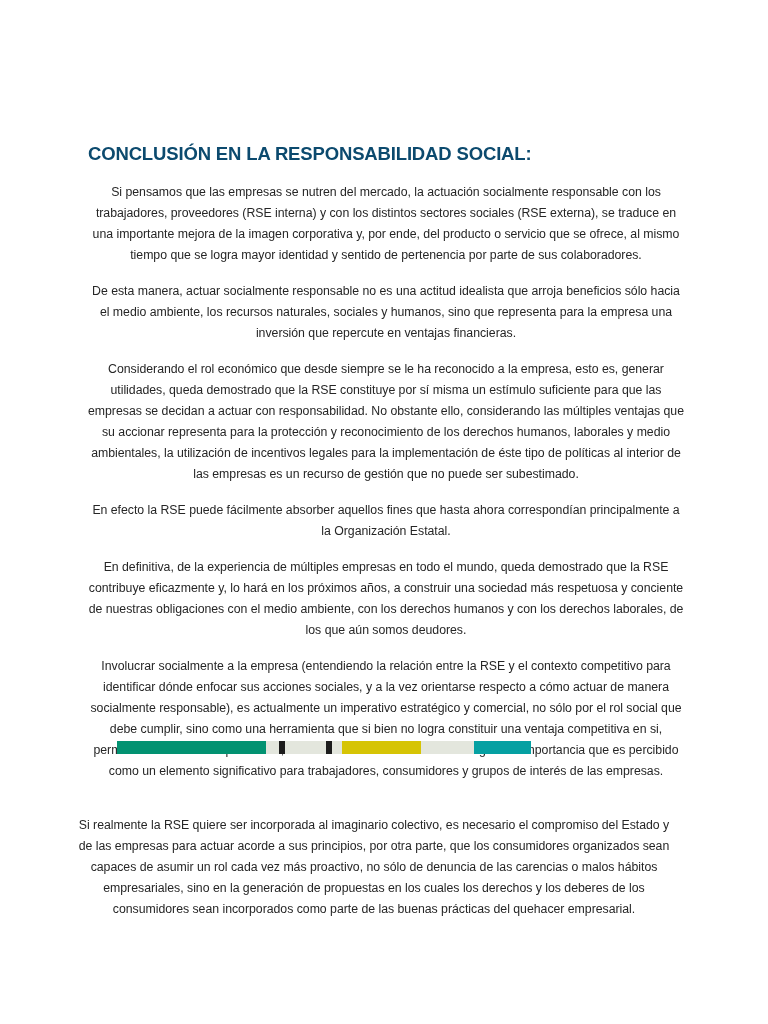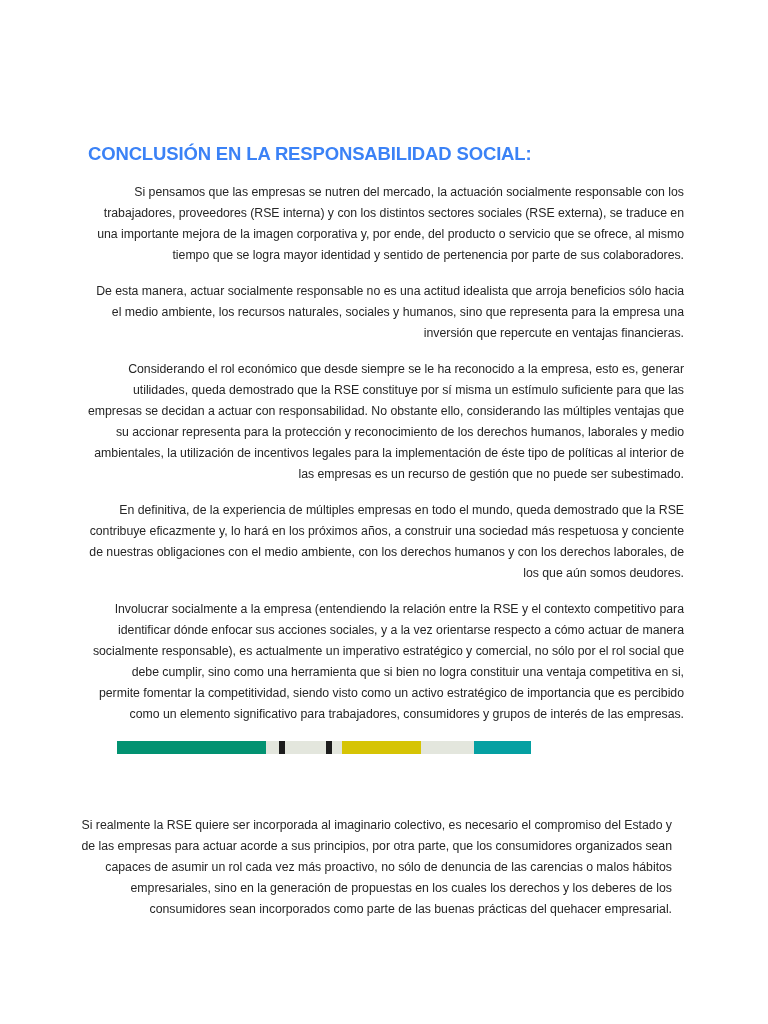--- a/index.html
+++ b/index.html
@@ -18,31 +18,31 @@
   }
   .content {
     position: absolute;
     left: 88px;
     top: 143px;
     width: 596px;
   }
   .doc-title {
     font-size: 18.5px;
     font-weight: bold;
-    color: #3b82f6;
+    color: #0c4a6e;
     letter-spacing: -0.15px;
     margin: 0 0 16px 0;
     line-height: 1.22;
   }
   .para {
     font-size: 12.3px;
     color: #262626;
     line-height: 21.0px;
     margin: 0 0 15px 0;
-    text-align: right;
+    text-align: center;
     letter-spacing: -0.02px;
   }
   .para:last-child { margin-bottom: 0; }
 
   
   .divider-wrap {
     position: absolute;
     left: 117px;
     top: 741px;
     width: 414px;
@@ -68,20 +68,21 @@
 
 <div class="page">
 
   <div class="content">
 
     <h1 class="doc-title">CONCLUSIÓN EN LA RESPONSABILIDAD SOCIAL:</h1>
 
     <p class="para">Si pensamos que las empresas se nutren del mercado, la actuación socialmente responsable con los trabajadores, proveedores (RSE interna) y con los distintos sectores sociales (RSE externa), se traduce en una importante mejora de la imagen corporativa y, por ende, del producto o servicio que se ofrece, al mismo tiempo que se logra mayor identidad y sentido de pertenencia por parte de sus colaboradores.</p>
     <p class="para">De esta manera, actuar socialmente responsable no es una actitud idealista que arroja beneficios sólo hacia el medio ambiente, los recursos naturales, sociales y humanos, sino que representa para la empresa una inversión que repercute en ventajas financieras.</p>
     <p class="para">Considerando el rol económico que desde siempre se le ha reconocido a la empresa, esto es, generar utilidades, queda demostrado que la RSE constituye por sí misma un estímulo suficiente para que las empresas se decidan a actuar con responsabilidad. No obstante ello, considerando las múltiples ventajas que su accionar representa para la protección y reconocimiento de los derechos humanos, laborales y medio ambientales, la utilización de incentivos legales para la implementación de éste tipo de políticas al interior de las empresas es un recurso de gestión que no puede ser subestimado.</p>
+    <p class="para">En efecto la RSE puede fácilmente absorber aquellos fines que hasta ahora correspondían principalmente a la Organización Estatal.</p>
     <p class="para">En definitiva, de la experiencia de múltiples empresas en todo el mundo, queda demostrado que la RSE contribuye eficazmente y, lo hará en los próximos años, a construir una sociedad más respetuosa y conciente de nuestras obligaciones con el medio ambiente, con los derechos humanos y con los derechos laborales, de los que aún somos deudores.</p>
     <p class="para">Involucrar socialmente a la empresa (entendiendo la relación entre la RSE y el contexto competitivo para identificar dónde enfocar sus acciones sociales, y a la vez orientarse respecto a cómo actuar de manera socialmente responsable), es actualmente un imperativo estratégico y comercial, no sólo por el rol social que debe cumplir, sino como una herramienta que si bien no logra constituir una ventaja competitiva en si, permite fomentar la competitividad, siendo visto como un activo estratégico de importancia que es percibido como un elemento significativo para trabajadores, consumidores y grupos de interés de las empresas.</p>
 
   </div>
 
   <div class="divider-wrap">
     <div class="divider-bar" id="divider-bar" style="background: rgb(227, 230, 221);">
         <div class="seg" style="width: 36%; background: rgb(2, 146, 113);"></div>
         <div class="seg" style="width: 3.2%; background: rgb(227, 230, 221);"></div>
         <div class="seg" style="width: 1.5%; background: rgb(28, 28, 28);"></div>

